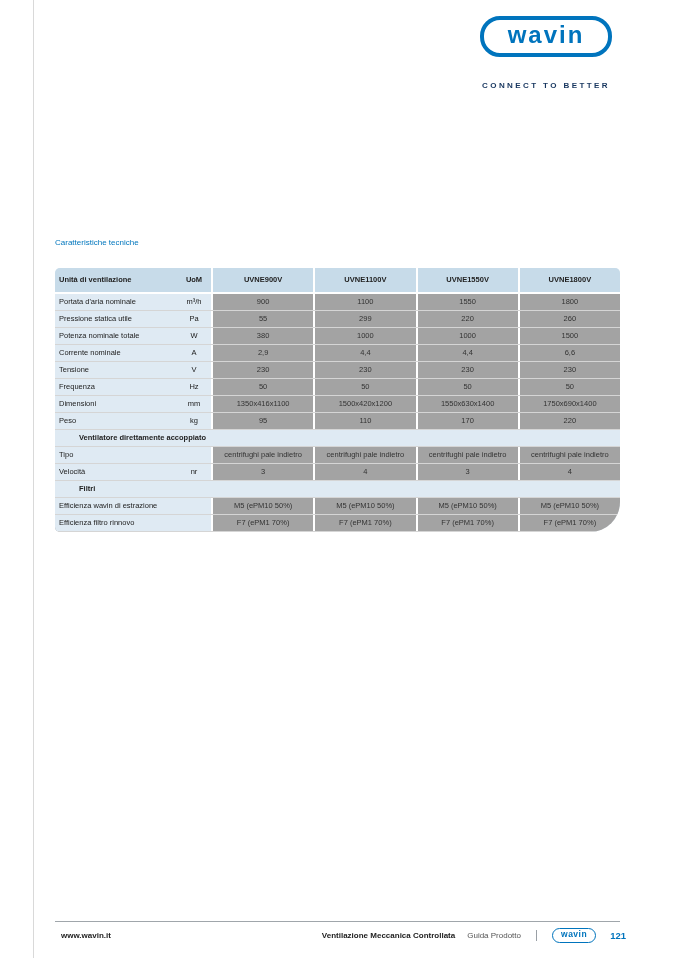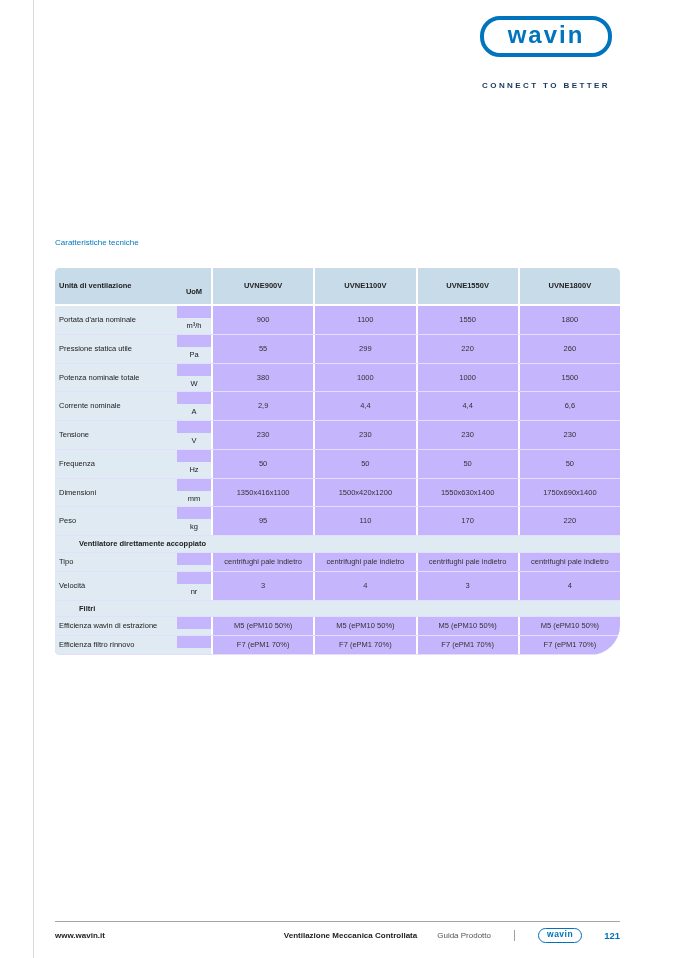--- a/index.html
+++ b/index.html
@@ -31,39 +31,39 @@
 
   
   .spec-table {
     position:absolute; left:55px; top:268px; width:565px;
     font-size:7.5px; border-radius:5px 5px 30px 5px; overflow:hidden;
     background:#e3eef6;
   }
   .trow { display:grid; grid-template-columns:122px 34px 1fr 1fr 1fr 1fr; align-items:stretch; }
   .trow.thead { background:#c7dbe9; border-bottom:2px solid #ffffff; }
   .trow.thead .cell { min-height:24px; font-weight:bold; color:#222; }
-  .trow.data, .trow.section { background:#c4b5fd; border-bottom:1px solid rgba(255,255,255,0.55); }
+  .trow.data, .trow.section { background:#a3a3a3; border-bottom:1px solid rgba(255,255,255,0.55); }
   .cell { display:flex; align-items:center; padding:3px 4px; line-height:1.3; }
   .cell.label { padding-left:4px; justify-content:flex-start; text-align:left; color:#222; background:#dfeaf3; }
   .trow.thead .cell.label { background:transparent; }
-  .cell.uom { justify-content:center; text-align:center; background:#dfeaf3;margin-top:12px; }
+  .cell.uom { justify-content:center; text-align:center; background:#dfeaf3; }
   .trow.thead .cell.uom { background:transparent; }
   .cell.val { justify-content:center; text-align:center; border-left:2px solid #ffffff; color:#333; }
   .trow.data { min-height:17px; }
   .trow.section { min-height:16px; }
   .cell.span { grid-column:1 / -1; font-weight:bold; color:#222; padding-left:24px; background:#dfeaf3; }
 
   
   .footer-line { position:absolute; left:55px; top:921px; width:565px; height:1px; background:#a0a6ab; }
   .footer {
-    position:absolute; left:55px; top:928px; width:565px;
+    position:absolute; left:61px; top:928px; width:565px;
     display:flex; justify-content:space-between; align-items:center; font-size:8px;
   }
   .footer-left { font-weight:bold; color:#222; }
-  .footer-right { display:flex; align-items:center; gap:20px;text-align:right; }
+  .footer-right { display:flex; align-items:center; gap:12px;text-align:right; }
   .ft-title { font-weight:bold; color:#222; }
   .ft-sub { color:#555; }
   .ft-sep { display:inline-block; width:1px; height:11px; background:#9aa0a6; margin:0 3px; }
   .footer-logo {
     display:inline-block; border:1.5px solid #0074bd; border-radius:9px;
     color:#0074bd; font-weight:bold; font-size:8.5px; line-height:1;
     padding:1px 8px 3px; letter-spacing:0.5px;
   }
   .page-num { color:#0074bd; font-weight:bold; font-size:9.5px; margin-left:2px; }
 </style>

